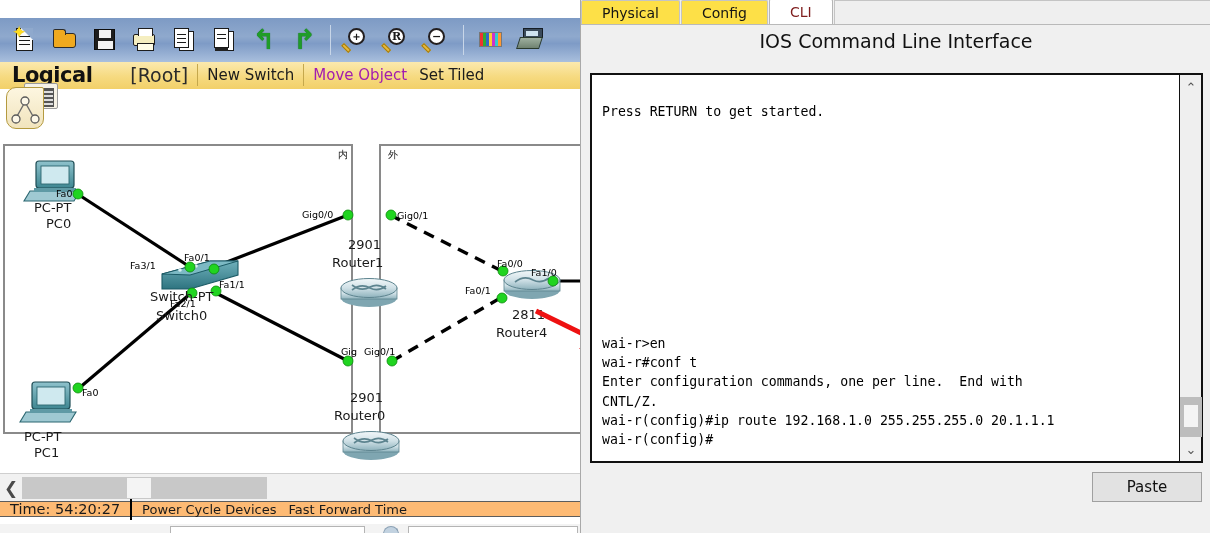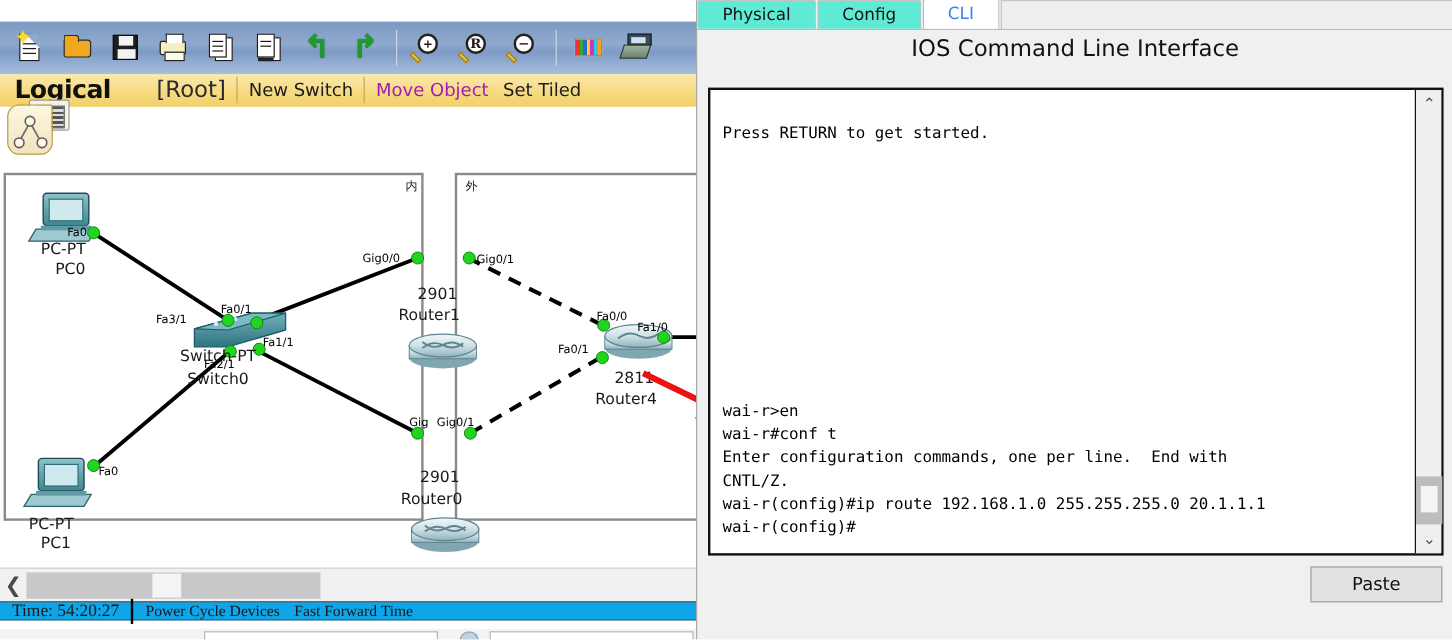--- a/index.html
+++ b/index.html
@@ -192,22 +192,22 @@
   #lscroll-track {
     height:22px; background:#c8c8c8; width:245px; position:relative;
   }
   #lscroll-thumb {
     position:absolute; left:105px; top:1px; width:24px; height:20px; background:#f4f4f4;
   }
 
   
   #statusstrip {
     position:absolute; left:0; top:501px; width:580px; height:16px;
-    background:#0ea5e9; border-top:1px solid #5c5c5c; border-bottom:1px solid #5c5c5c;
-    display:flex; align-items:center;font-family:Liberation Serif, serif;
+    background:#fdba74; border-top:1px solid #5c5c5c; border-bottom:1px solid #5c5c5c;
+    display:flex; align-items:center;
   }
   #st-time { font-size:14.5px; color:#1a1a1a; padding-left:10px; white-space:nowrap;}
   .st-div { width:2px; height:21px; background:#000; margin:0 10px; }
   .st-btn { font-size:13px; color:#1a1a1a; white-space:nowrap; margin-right:12px;}
 
   #bottomfrag {
     position:absolute; left:0; top:524px; width:580px; height:9px;
     background:#f3f3f3;
   }
   .bf-box { position:absolute; top:2px; height:9px; background:#fff; border:1px solid #b4b4b4;}
@@ -217,25 +217,25 @@
     position:absolute; left:580px; top:0; width:630px; height:533px;
     background:#f0f0f0; border-left:1px solid #a9a9a9;
   }
   #tabs {
     position:absolute; left:0; top:0; width:630px; height:25px;
     background:#f0f0f0; border-bottom:1px solid #b9b9b9;
     display:flex; align-items:flex-end;
   }
   .tab {
     height:24px; padding:0 20px; display:flex; align-items:center;
-    font-size:14px; color:#141414; background:#5eead4;
+    font-size:14px; color:#141414; background:#fde047;
     border:1px solid #c4c4c4; border-bottom:none; margin-right:1px;
     border-radius: 2px 2px 0 0;
   }
-  .tab.active { background:#ffffff; border-color:#b5b5b5; color:#3b82f6; height:25px; }
+  .tab.active { background:#ffffff; border-color:#b5b5b5; color:#7f1d1d; height:25px; }
   #tabs-filler { flex:1; height:24px; background:#efefef; border:1px solid #c4c4c4; border-bottom:none; }
 
   #cli-title {
     position:absolute; left:0; top:30px; width:630px; text-align:center;
     font-size:19px; color:#111; font-family:"DejaVu Sans", sans-serif;
   }
   #cli-box {
     position:absolute; left:9px; top:73px; width:613px; height:390px;
     background:#ffffff; border:2px solid #111;
   }

